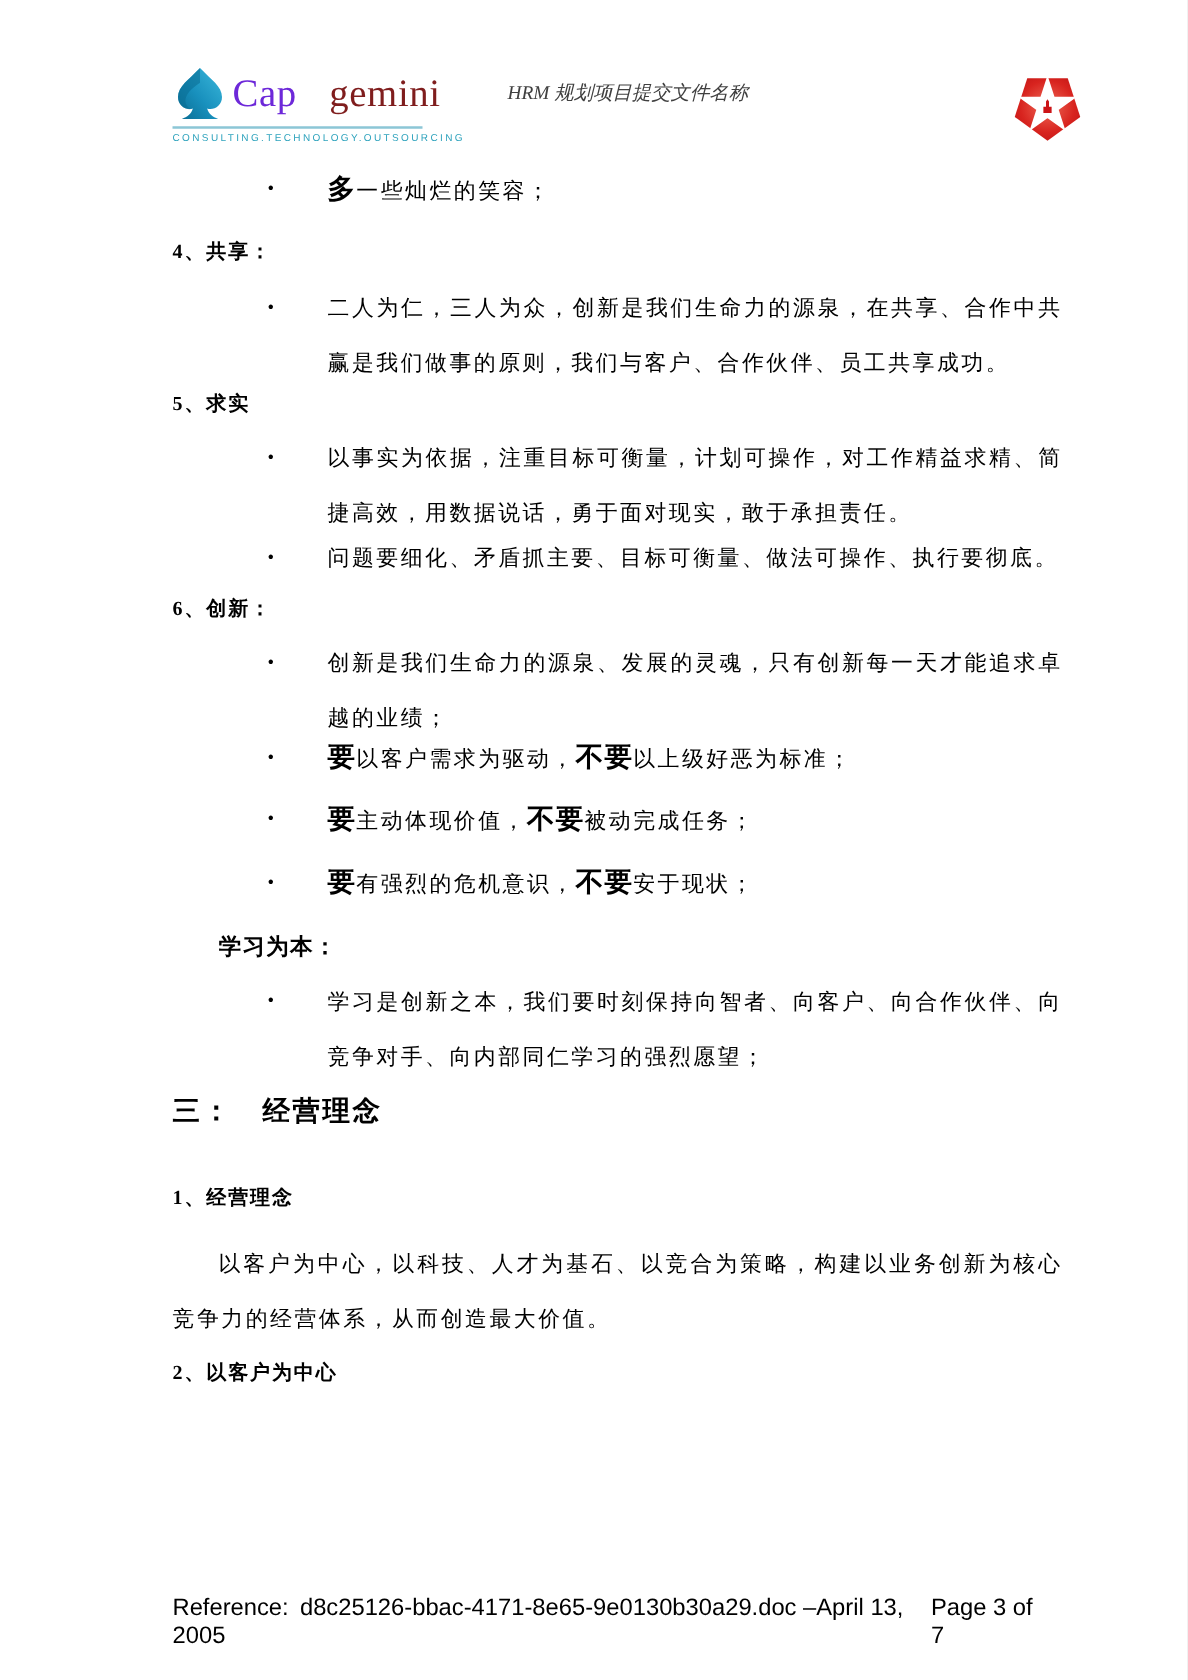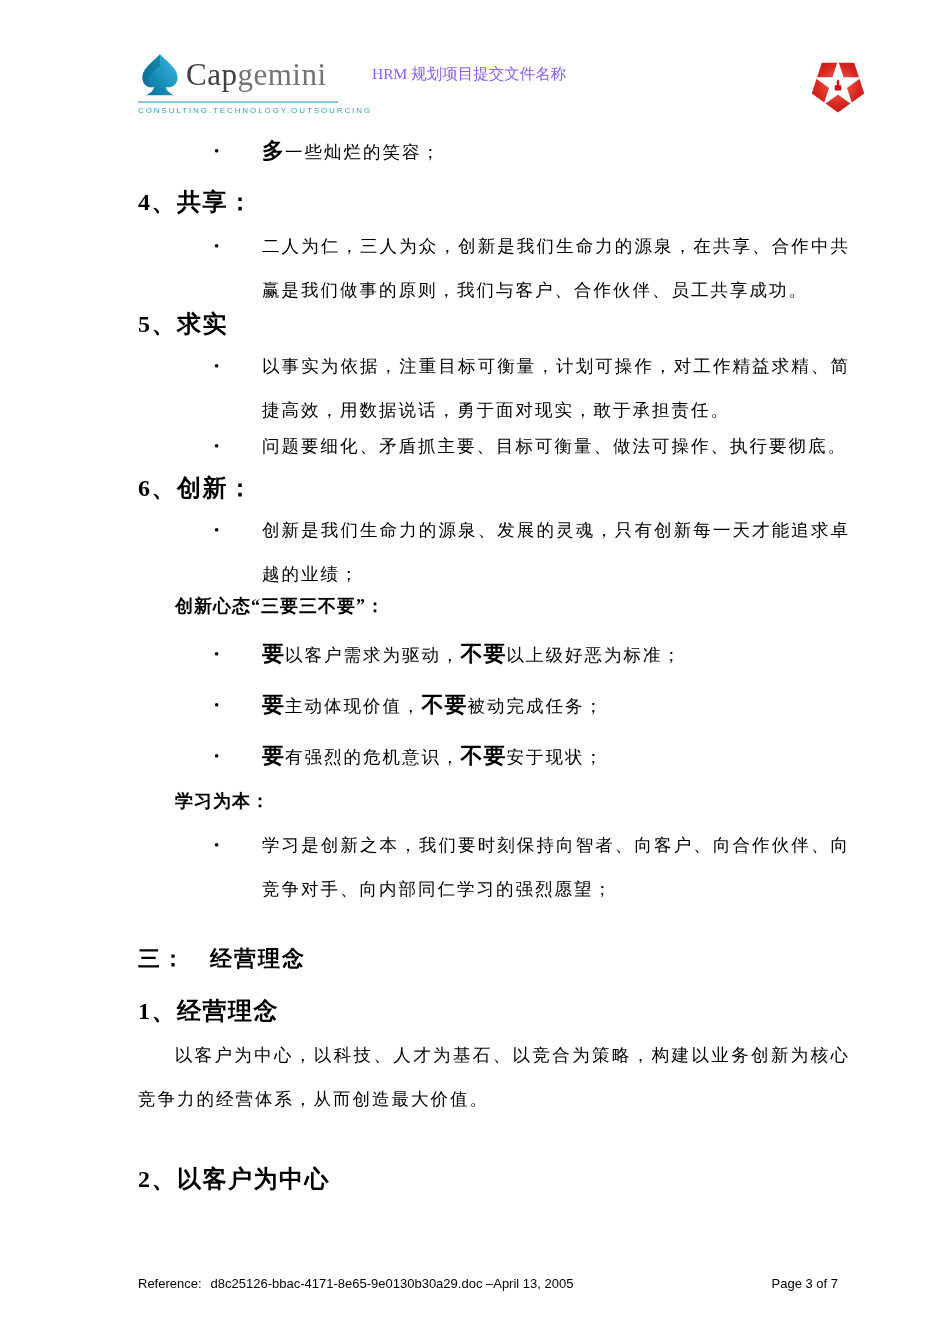--- a/index.html
+++ b/index.html
@@ -14,39 +14,39 @@
   }
   
   .header{
     position:absolute;left:138px;top:52px;right:82px;
     display:flex;align-items:flex-start;
   }
   .brand{width:200px;flex:none;}
   .brand-top{display:flex;align-items:center;}
   .spade{width:44px;height:46px;flex:none;margin-right:4px;}
   .wordmark{font-size:31px;line-height:34px;letter-spacing:0.5px;}
-  .wordmark .wm-a{color:#404040;}
-  .wordmark .wm-b{color:#737373;}
+  .wordmark .wm-a{color:#6d28d9;}
+  .wordmark .wm-b{color:#7f1d1d;margin-left:26px;}
   .brand-rule{height:2px;background:#8cc6d6;margin-top:3px;}
   .brand-tagline{
     font-family:"Liberation Sans","DejaVu Sans",sans-serif;
     font-size:8px;letter-spacing:1.9px;color:#2fa3bd;margin-top:3px;white-space:nowrap;
   }
   .doc-title{
-    margin-left:34px;margin-top:12px;
-    font-size:15.5px;color:#8b5cf6;
+    margin-left:68px;margin-top:12px;
+    font-style:italic;font-size:15.5px;color:#404040;
     white-space:nowrap;
   }
   .emblem{margin-left:auto;width:60px;height:66px;flex:none;}
   
   .content{position:absolute;top:129px;left:138px;width:712px;}
   .block{line-height:44px;margin:0;font-size:17.5px;letter-spacing:2px;}
   .block.bullet{position:relative;padding-left:124px;text-align:justify;}
   .block.bullet .dot{position:absolute;left:76px;top:0;font-size:15px;letter-spacing:0;}
-  .block.heading{font-weight:bold;font-size:24px;letter-spacing:1.5px;}
+  .block.heading{font-weight:bold;font-size:16px;letter-spacing:1.5px;}
   .block.subheading{font-weight:bold;font-size:18px;padding-left:37px;letter-spacing:1px;}
   .block.title{text-align:left;font-weight:bold;font-size:22px;letter-spacing:2px;}
   .block.para{text-align:justify;text-indent:2.1em;}
   .run-big{font-size:22px;font-weight:bold;letter-spacing:1px;}
   
   .content .block:nth-child(2){margin-top:6px;}
   .content .block:nth-child(4){margin-top:-10px;}
   .content .block:nth-child(5){margin-top:-2px;}
   .content .block:nth-child(6){margin-top:-8px;}
   .content .block:nth-child(7){margin-top:-2px;}
@@ -56,21 +56,21 @@
   .content .block:nth-child(11){margin-top:6px;}
   .content .block:nth-child(12){margin-top:6px;}
   .content .block:nth-child(15){margin-top:26px;}
   .content .block:nth-child(16){margin-top:8px;}
   .content .block:nth-child(18){margin-top:36px;}
   
   .footer{
     position:absolute;left:138px;right:112px;top:1276px;
     display:flex;justify-content:space-between;
     font-family:"Liberation Sans","DejaVu Sans",sans-serif;
-    font-size:13px;color:#000;
+    font-size:19px;color:#000;
   }
   .footer .ref-value{margin-left:9px;}
 </style>
 </head>
 <body>
 
 <div class="page">
 
   <div class="header">
     <div class="brand">
@@ -113,21 +113,20 @@
 
   <div class="content">
       <div class="block bullet"><span class="dot">•</span><span class="run-big">多</span><span>一些灿烂的笑容；</span></div>
       <div class="block heading"><span>4、共享：</span></div>
       <div class="block bullet"><span class="dot">•</span><span>二人为仁，三人为众，创新是我们生命力的源泉，在共享、合作中共赢是我们做事的原则，我们与客户、合作伙伴、员工共享成功。</span></div>
       <div class="block heading"><span>5、求实</span></div>
       <div class="block bullet"><span class="dot">•</span><span>以事实为依据，注重目标可衡量，计划可操作，对工作精益求精、简捷高效，用数据说话，勇于面对现实，敢于承担责任。</span></div>
       <div class="block bullet"><span class="dot">•</span><span>问题要细化、矛盾抓主要、目标可衡量、做法可操作、执行要彻底。</span></div>
       <div class="block heading"><span>6、创新：</span></div>
       <div class="block bullet"><span class="dot">•</span><span>创新是我们生命力的源泉、发展的灵魂，只有创新每一天才能追求卓越的业绩；</span></div>
-      <div class="block subheading"><span>创新心态“三要三不要”：</span></div>
       <div class="block bullet"><span class="dot">•</span><span class="run-big">要</span><span>以客户需求为驱动，</span><span class="run-big">不要</span><span>以上级好恶为标准；</span></div>
       <div class="block bullet"><span class="dot">•</span><span class="run-big">要</span><span>主动体现价值，</span><span class="run-big">不要</span><span>被动完成任务；</span></div>
       <div class="block bullet"><span class="dot">•</span><span class="run-big">要</span><span>有强烈的危机意识，</span><span class="run-big">不要</span><span>安于现状；</span></div>
       <div class="block subheading"><span>学习为本：</span></div>
       <div class="block bullet"><span class="dot">•</span><span>学习是创新之本，我们要时刻保持向智者、向客户、向合作伙伴、向竞争对手、向内部同仁学习的强烈愿望；</span></div>
       <div class="block title"><span>三：　经营理念</span></div>
       <div class="block heading"><span>1、经营理念</span></div>
       <div class="block para"><span>以客户为中心，以科技、人才为基石、以竞合为策略，构建以业务创新为核心竞争力的经营体系，从而创造最大价值。</span></div>
       <div class="block heading"><span>2、以客户为中心</span></div>
     </div>

